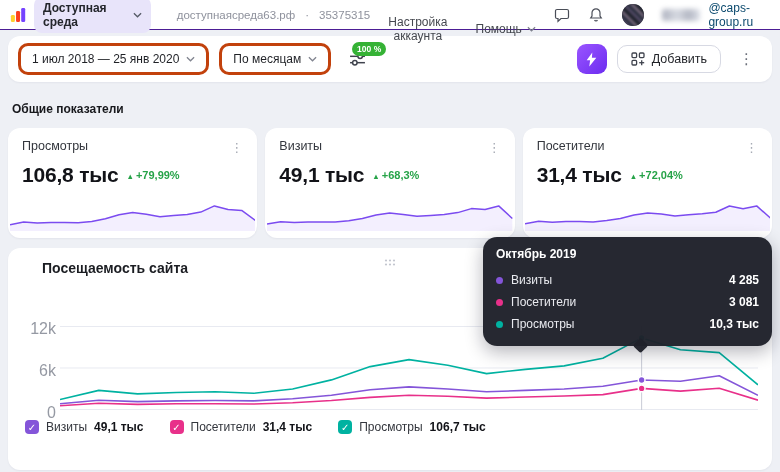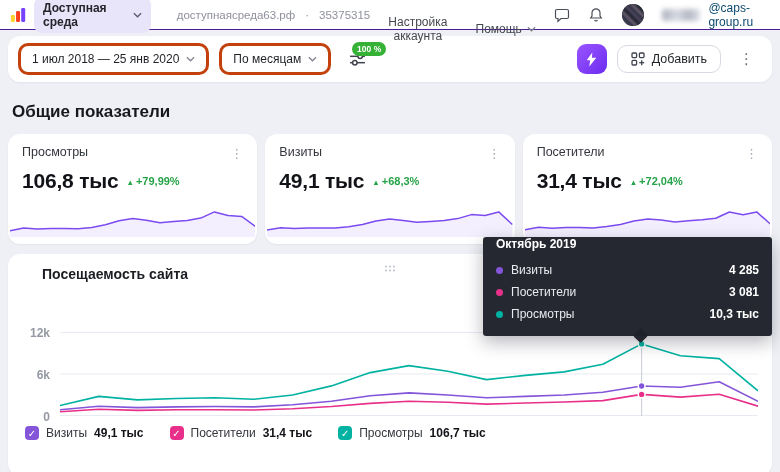--- a/index.html
+++ b/index.html
@@ -26,53 +26,53 @@
   
   .toolbar { background:#fff; border-radius:12px; margin:6px 8px 0; padding:9px 10px; display:flex; align-items:center; gap:10px; box-shadow:0 1px 2px rgba(25,25,60,.05); height:46px; }
   .pill { display:flex; align-items:center; gap:7px; background:#fff; border:3px solid #c2410c; border-radius:10px; padding:6px 11px; font-size:12px; color:#1f2126; cursor:pointer; font-family:inherit; }
   .filter-btn { position:relative; background:none; border:none; cursor:pointer; padding:4px; margin-left:4px; margin-right:16px; display:flex; }
   .badge { position:absolute; top:-5px; right:-16px; background:#35b235; color:#fff; font-size:8.5px; font-weight:bold; padding:2px 5px; border-radius:8px; white-space:nowrap; }
   .toolbar-spacer { flex:1; }
   .boost-btn { width:30px; height:30px; border:none; border-radius:9px; background:linear-gradient(135deg,#9a55ff,#6c2cf0); display:flex; align-items:center; justify-content:center; cursor:pointer; }
   .add-btn { display:flex; align-items:center; gap:7px; background:#fff; border:1px solid #d7d9e3; border-radius:10px; padding:6px 13px; font-size:12.5px; color:#1f2126; cursor:pointer; font-family:inherit; }
   .kebab-btn { background:none; border:none; font-size:15px; color:#6b6f7a; cursor:pointer; padding:4px 8px; font-family:inherit; }
   
-  .section-title { margin:20px 0 12px 12px; font-size:17px; font-weight:bold; color:#17181c; }
+  .section-title { margin:20px 0 12px 12px; font-size:12px; font-weight:bold; color:#17181c; }
   
   .cards-row { display:flex; gap:8px; margin:0 8px; }
   .metric-card { position:relative; flex:1; background:#fff; border-radius:12px; height:110px; box-shadow:0 1px 2px rgba(25,25,60,.05); overflow:hidden; }
   .card-head { display:flex; justify-content:space-between; align-items:flex-start; padding:11px 10px 0 14px; }
   .card-title { font-size:12.5px; color:#33363d; }
   .kebab { font-size:13px; color:#a7abb5; cursor:pointer; line-height:1; padding:2px 4px; }
   .card-value-row { display:flex; align-items:center; gap:8px; padding:7px 14px 0; }
   .card-value { font-size:21px; font-weight:bold; color:#121318; letter-spacing:-.2px; }
   .delta { font-size:11px; font-weight:bold; color:#26a348; display:flex; align-items:baseline; gap:2px; }
   .tri { font-size:7.5px; }
   .spark { position:absolute; left:2px; right:2px; bottom:7px; width:calc(100% - 4px); height:34px; display:block; }
   
   .chart-card { position:relative; background:#fff; border-radius:12px; margin:10px 8px 0; padding:12px 0 12px; box-shadow:0 1px 2px rgba(25,25,60,.05); height:222px; }
   .drag-handle { position:absolute; top:5px; left:50%; transform:translateX(-50%); }
   .chart-title { font-size:14px; font-weight:bold; color:#1b1d22; padding-left:34px; }
   .chart-area { display:flex; margin:50px 14px 0; }
   .ylabels { width:38px; position:relative; flex:none; }
-  .ytick { position:absolute; right:10px; font-size:12px; color:#9599a3;font-weight:bold; }
+  .ytick { position:absolute; right:4px; font-size:16px; color:#9599a3; }
   .plot { flex:1; position:relative; height:84px; }
   .plot svg { display:block; width:100%; height:84px; }
   .xlabels { position:relative; height:18px; margin:5px 14px 0 52px; }
   .x-tick { position:absolute; top:2px; transform:translateX(-50%); font-size:10.5px; color:#8b8f99; white-space:nowrap; }
   .x-tick.first { transform:none; }
   .x-tick.last { transform:translateX(-100%); }
   .x-tick.selected { background:#262a34; color:#fff; padding:2.5px 8px; border-radius:6px; top:-2px; }
   .legend { display:flex; align-items:center; gap:26px; margin:10px 0 0 17px; }
   .legend-item { display:flex; align-items:center; gap:7px; cursor:pointer; }
   .cbx { width:14px; height:14px; border-radius:4px; display:flex; align-items:center; justify-content:center; color:#fff; font-size:10px; flex:none; }
   .lg-label { font-size:12px; color:#33363d; }
   .lg-value { font-size:12px; font-weight:bold; color:#121318; }
   
-  .tooltip { position:absolute; left:483px; top:237px; width:289px; background:rgba(31,33,42,.97); border-radius:3px; padding:0 13px 11px; z-index:40; box-shadow:0 6px 18px rgba(10,10,30,.3); }
+  .tooltip { position:absolute; left:483px; top:237px; width:289px; background:rgba(31,33,42,.97); border-radius:14px; padding:10px 13px 11px; z-index:40; box-shadow:0 6px 18px rgba(10,10,30,.3); }
   .tt-title { font-size:12px; color:#fff; font-weight:bold; margin-bottom:8px; }
   .tt-row { display:flex; align-items:center; height:22px; gap:8px; }
   .tt-dot { width:7px; height:7px; border-radius:50%; flex:none; }
   .tt-label { font-size:12px; color:#e9eaef; }
   .tt-value { margin-left:auto; font-size:12px; color:#fff; font-weight:bold; }
   .tt-caret { position:absolute; bottom:-5px; left:152px; width:11px; height:11px; background:rgba(31,33,42,.97); transform:rotate(45deg); border-radius:2px; }
 </style>
 </head>
 <body>
 

